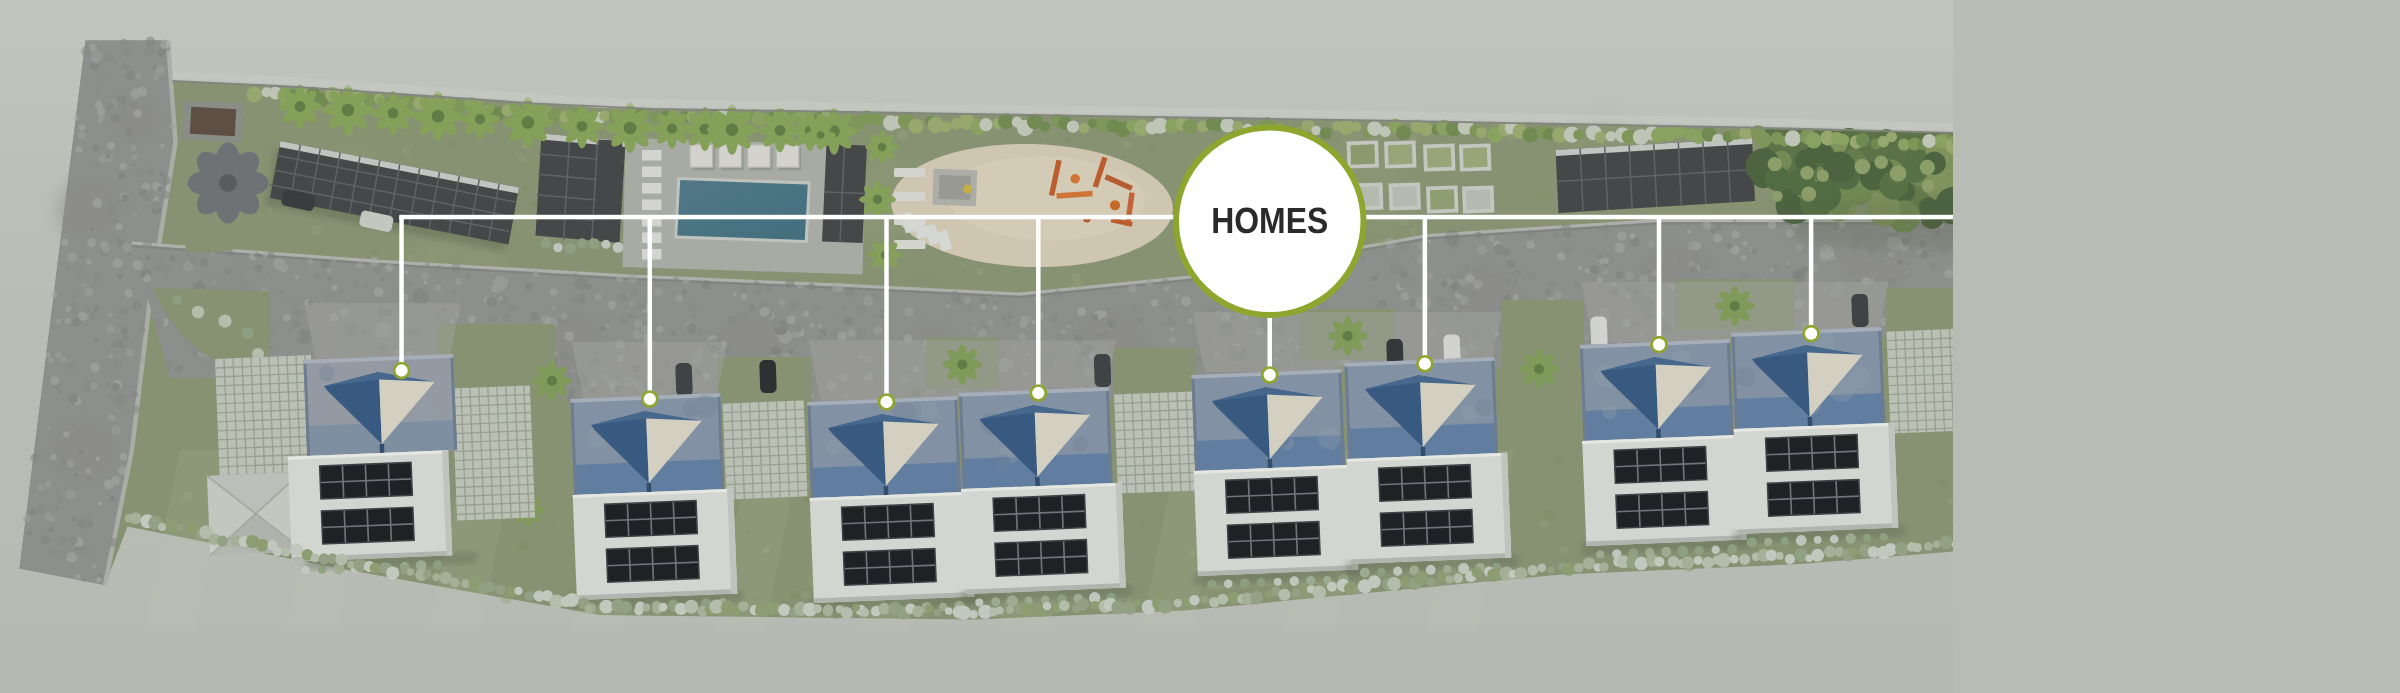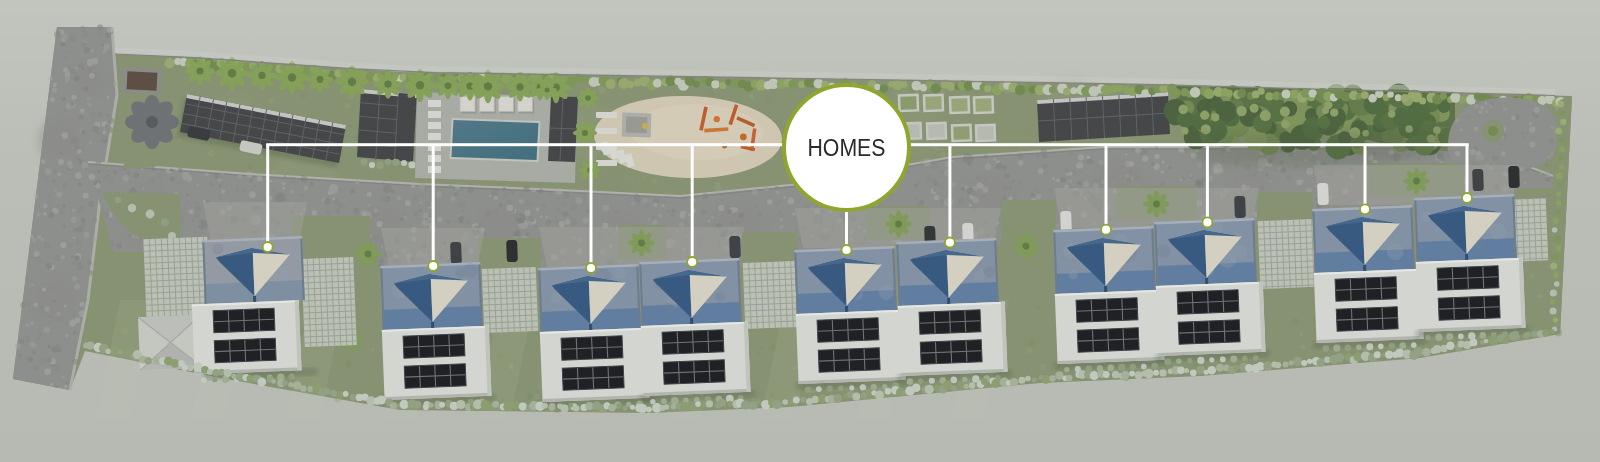--- a/index.html
+++ b/index.html
@@ -1,15 +1,15 @@
 <!DOCTYPE html>
 <html><head><meta charset="utf-8"><title>Site plan</title>
 <style>
 html,body{margin:0;padding:0;background:#b9bbb5;font-family:"Liberation Sans",sans-serif;}
-.wrap{position:relative;width:1600px;height:462px;overflow:hidden;}
+.wrap{position:relative;width:1302px;height:462px;overflow:hidden;font-weight:bold;}
 </style></head><body>
 <div class="wrap">
 <svg width="1600" height="462" viewBox="0 0 1600 462">
 <defs>
 <linearGradient id="bgg" x1="0" y1="0" x2="0" y2="1">
 <stop offset="0" stop-color="#c2c4be"></stop>
           <stop offset="0.35" stop-color="#bbbdb7"></stop>
           <stop offset="1" stop-color="#b7b9b3"></stop>
 </linearGradient>
 <linearGradient id="poolg" x1="0" y1="0" x2="1" y2="1">

